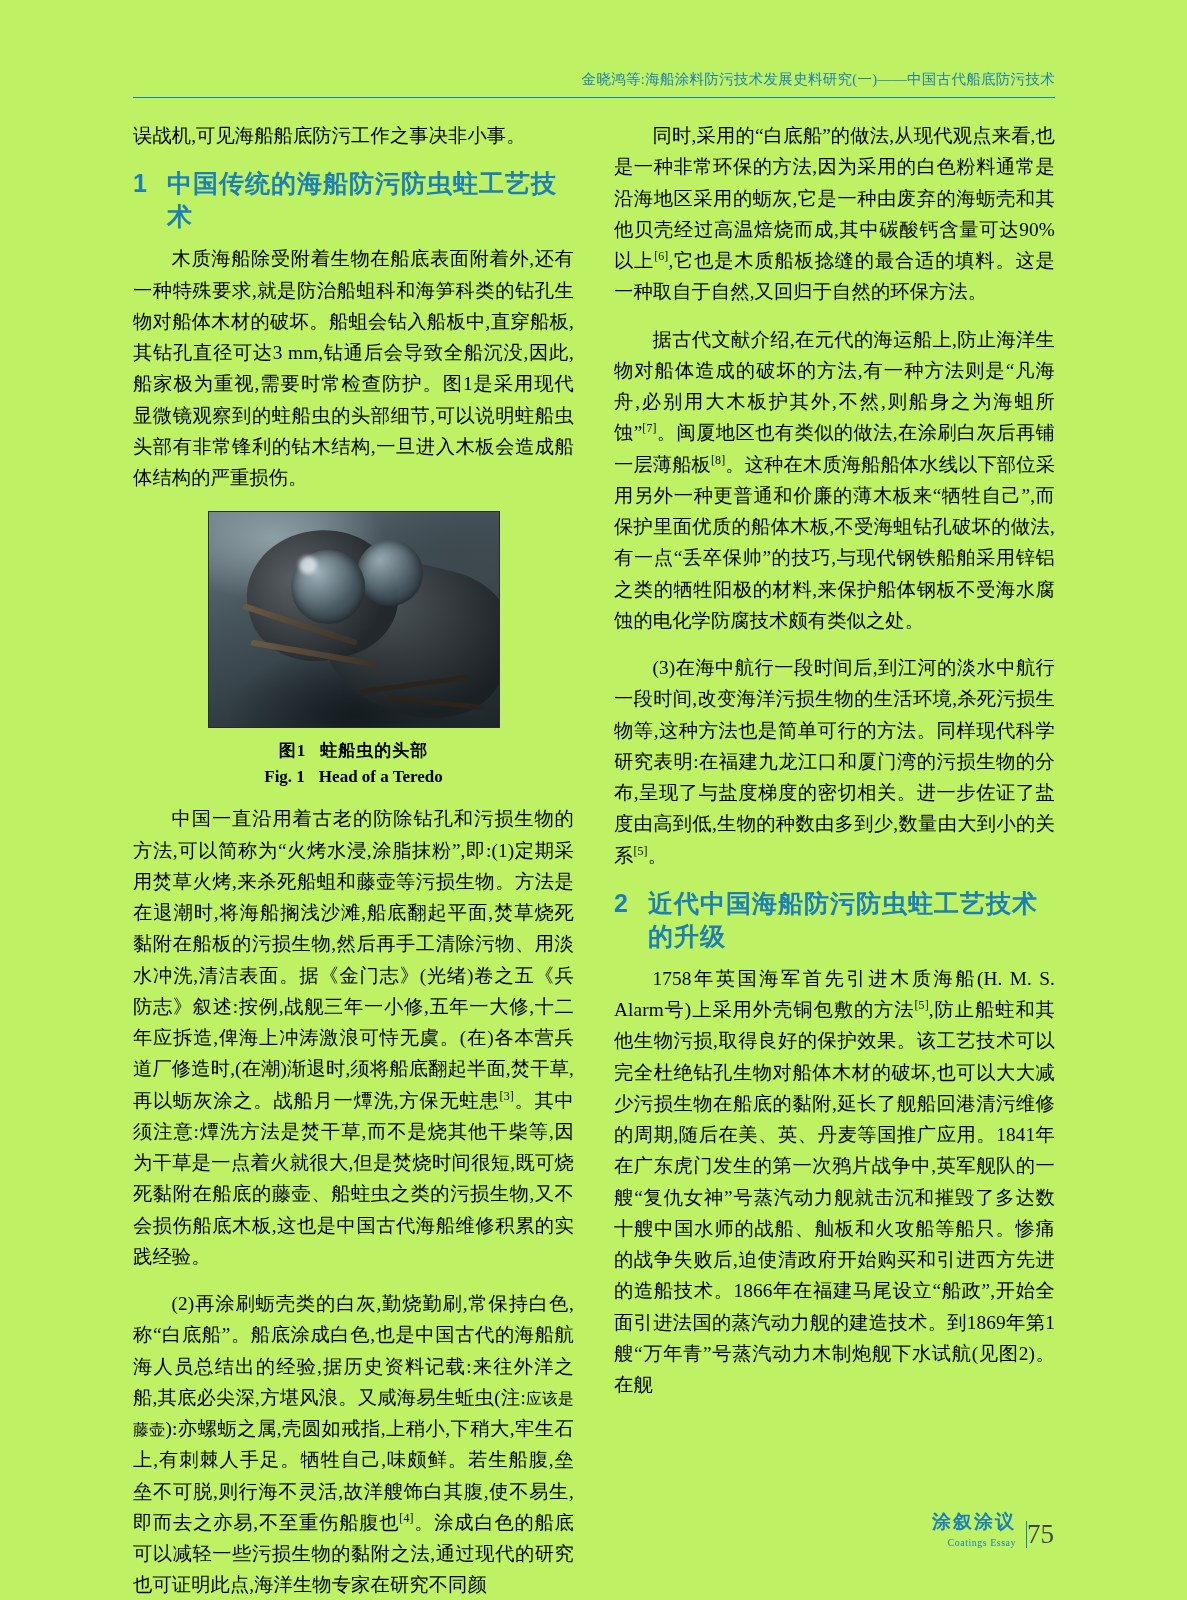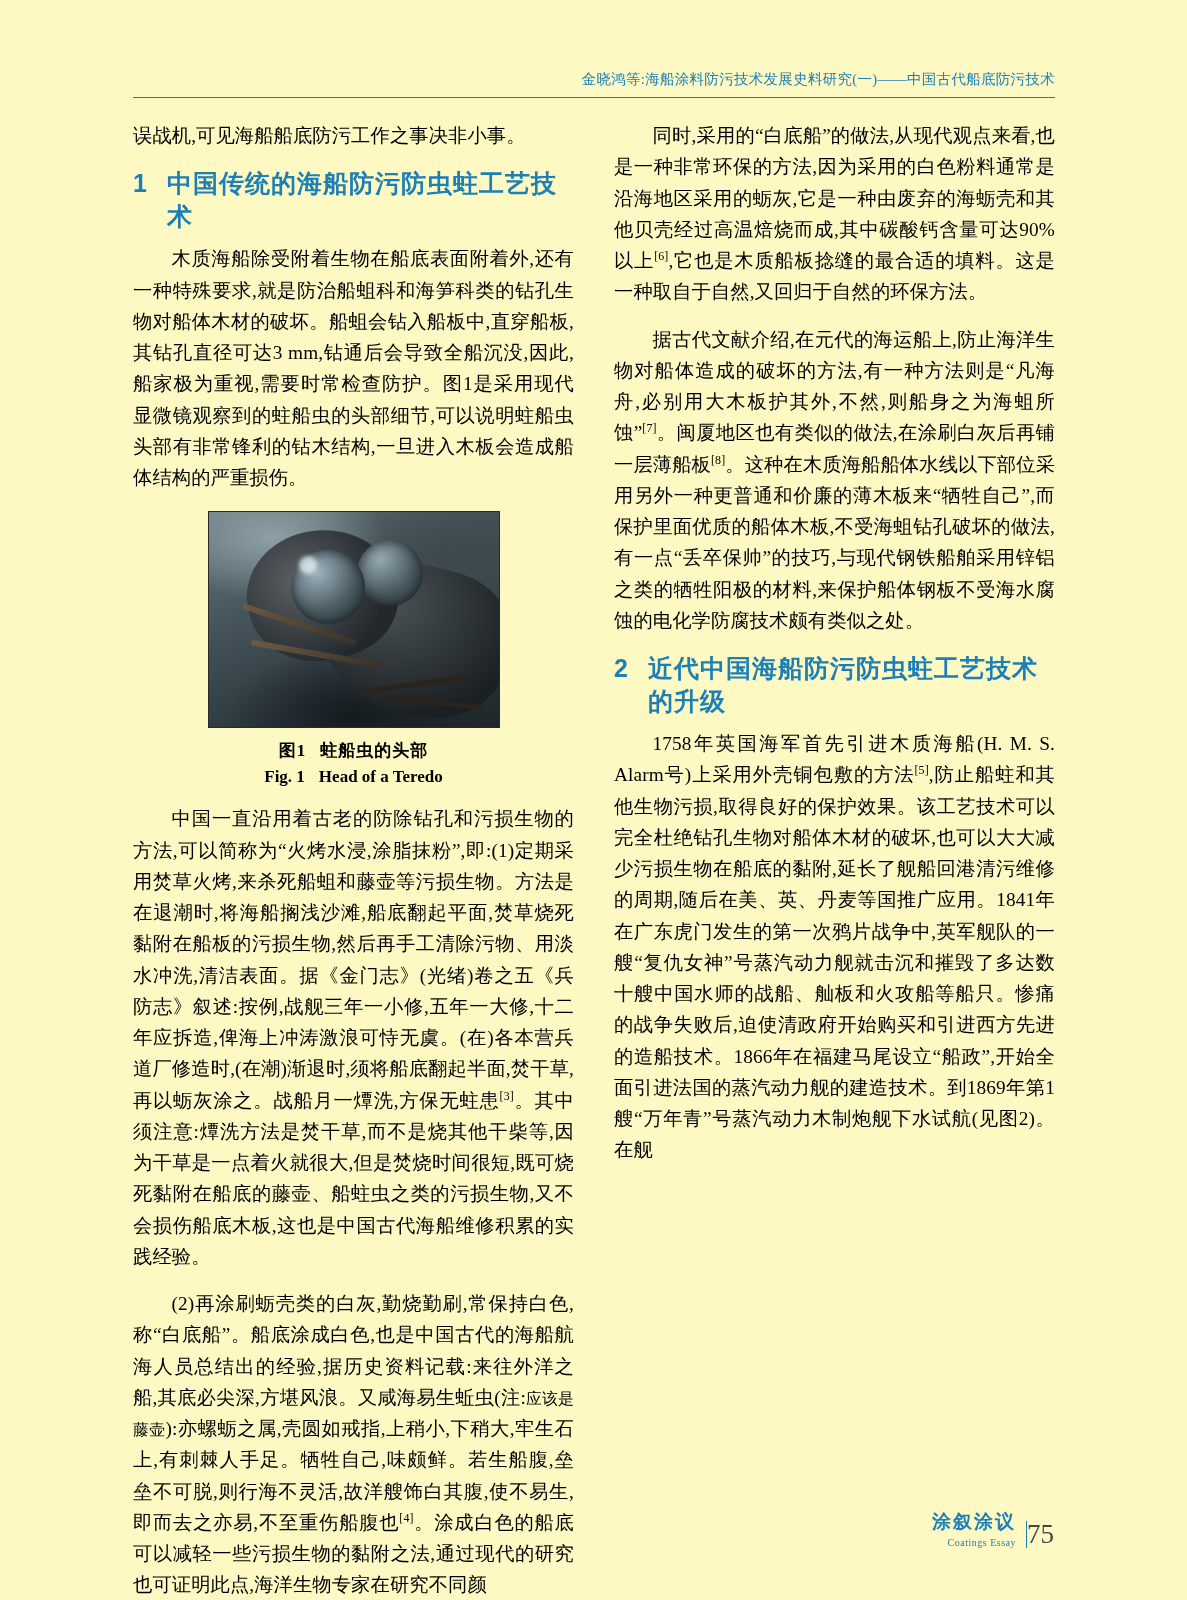--- a/index.html
+++ b/index.html
@@ -8,21 +8,21 @@
     background: #ffffff;
   }
   body {
     font-family: "Liberation Serif", "DejaVu Serif", serif;
     color: #000;
   }
   .page {
     position: relative;
     width: 1187px;
     height: 1600px;
-    background: #fef9c3;
+    background: #bef264;
     overflow: hidden;
   }
   .page-inner {
     position: absolute;
     left: 133px;
     top: 70px;
     width: 922px;
   }
   
   .runhead {
@@ -247,20 +247,21 @@
 
       </div>
 
       <div class="col">
 
 
         <p class="indent"><span>同时,采用的“白底船”的做法,从现代观点来看,也是一种非常环保的方法,因为采用的白色粉料通常是沿海地区采用的蛎灰,它是一种由废弃的海蛎壳和其他贝壳经过高温焙烧而成,其中碳酸钙含量可达90%以上</span><sup>[6]</sup><span>,它也是木质船板捻缝的最合适的填料。这是一种取自于自然,又回归于自然的环保方法。</span></p>
 
         <p class="indent"><span>据古代文献介绍,在元代的海运船上,防止海洋生物对船体造成的破坏的方法,有一种方法则是“凡海舟,必别用大木板护其外,不然,则船身之为海蛆所蚀”</span><sup>[7]</sup><span>。闽厦地区也有类似的做法,在涂刷白灰后再铺一层薄船板</span><sup>[8]</sup><span>。这种在木质海船船体水线以下部位采用另外一种更普通和价廉的薄木板来“牺牲自己”,而保护里面优质的船体木板,不受海蛆钻孔破坏的做法,有一点“丢卒保帅”的技巧,与现代钢铁船舶采用锌铝之类的牺牲阳极的材料,来保护船体钢板不受海水腐蚀的电化学防腐技术颇有类似之处。</span></p>
 
+        <p class="indent"><span>(3)在海中航行一段时间后,到江河的淡水中航行一段时间,改变海洋污损生物的生活环境,杀死污损生物等,这种方法也是简单可行的方法。同样现代科学研究表明:在福建九龙江口和厦门湾的污损生物的分布,呈现了与盐度梯度的密切相关。进一步佐证了盐度由高到低,生物的种数由多到少,数量由大到小的关系</span><sup>[5]</sup><span>。</span></p>
 
         <div class="sec-head">
           <span class="sec-num">2</span>
           <span class="sec-title">近代中国海船防污防虫蛀工艺技术的升级</span>
         </div>
 
         <p class="indent"><span>1758年英国海军首先引进木质海船(H. M. S. Alarm号)上采用外壳铜包敷的方法</span><sup>[5]</sup><span>,防止船蛀和其他生物污损,取得良好的保护效果。该工艺技术可以完全杜绝钻孔生物对船体木材的破坏,也可以大大减少污损生物在船底的黏附,延长了舰船回港清污维修的周期,随后在美、英、丹麦等国推广应用。1841年在广东虎门发生的第一次鸦片战争中,英军舰队的一艘“复仇女神”号蒸汽动力舰就击沉和摧毁了多达数十艘中国水师的战船、舢板和火攻船等船只。惨痛的战争失败后,迫使清政府开始购买和引进西方先进的造船技术。1866年在福建马尾设立“船政”,开始全面引进法国的蒸汽动力舰的建造技术。到1869年第1艘“万年青”号蒸汽动力木制炮舰下水试航(见图2)。在舰</span></p>
 
       </div>
     </div>

